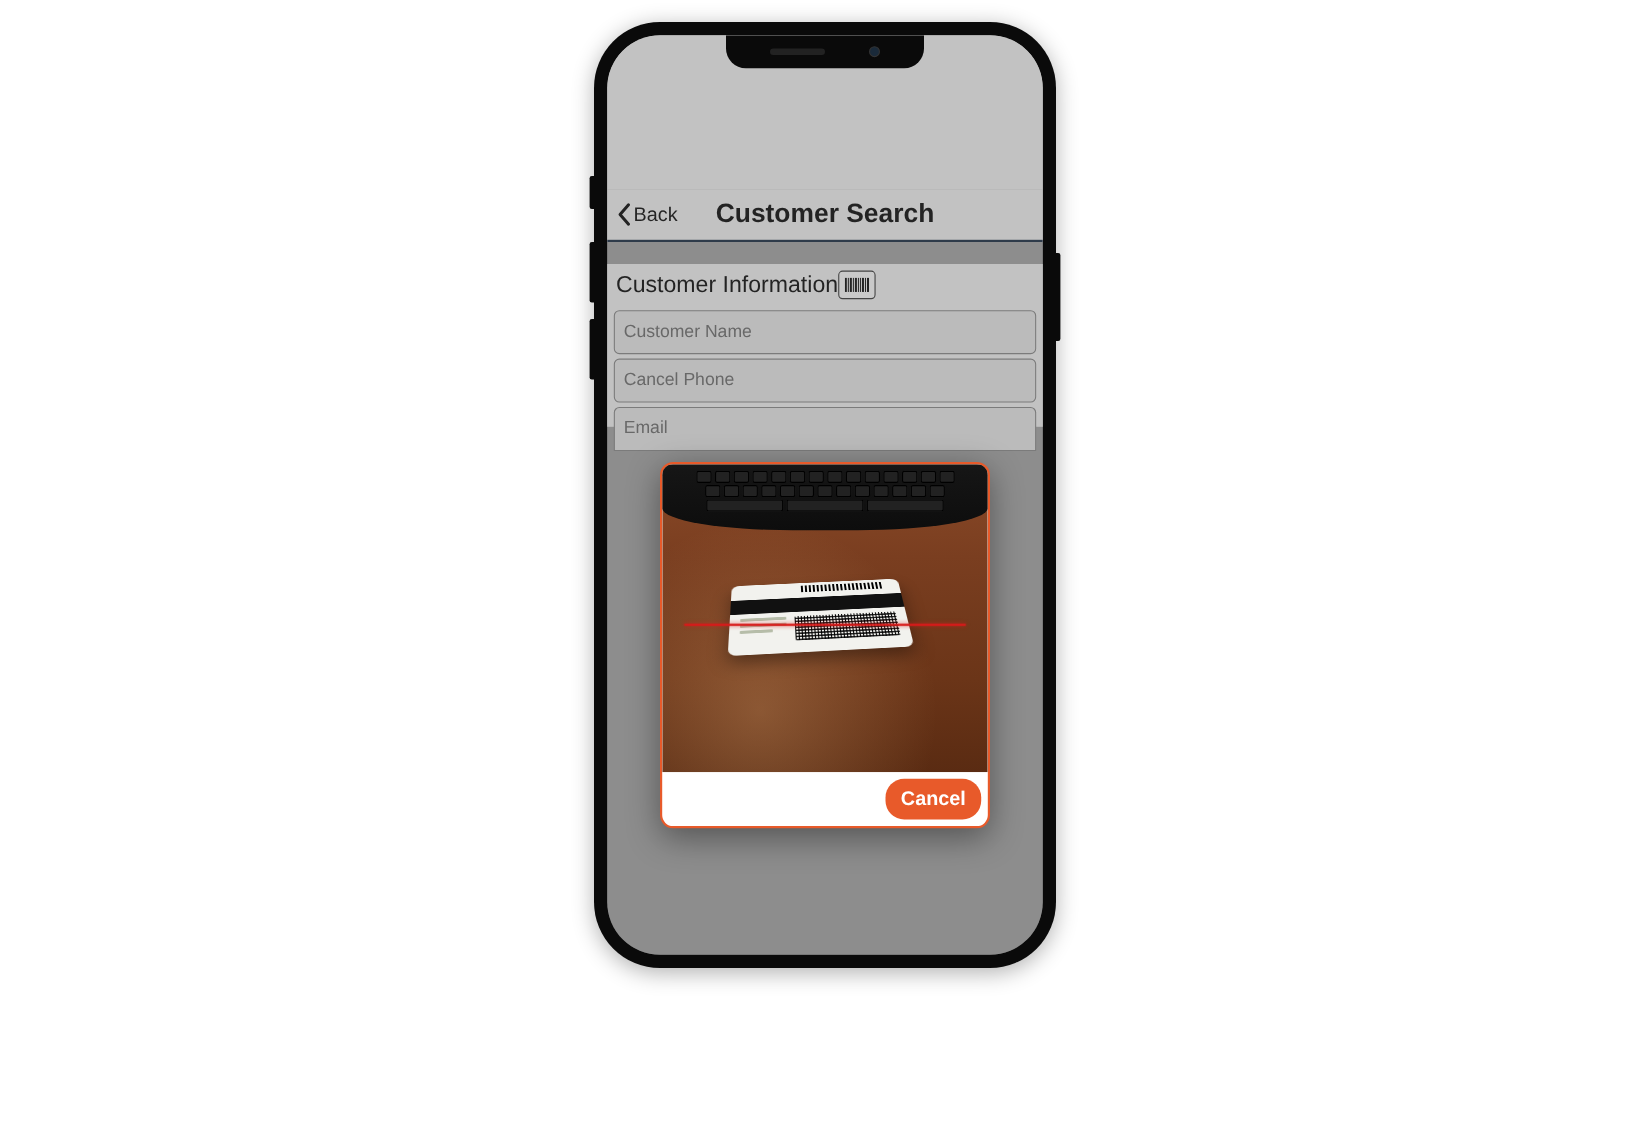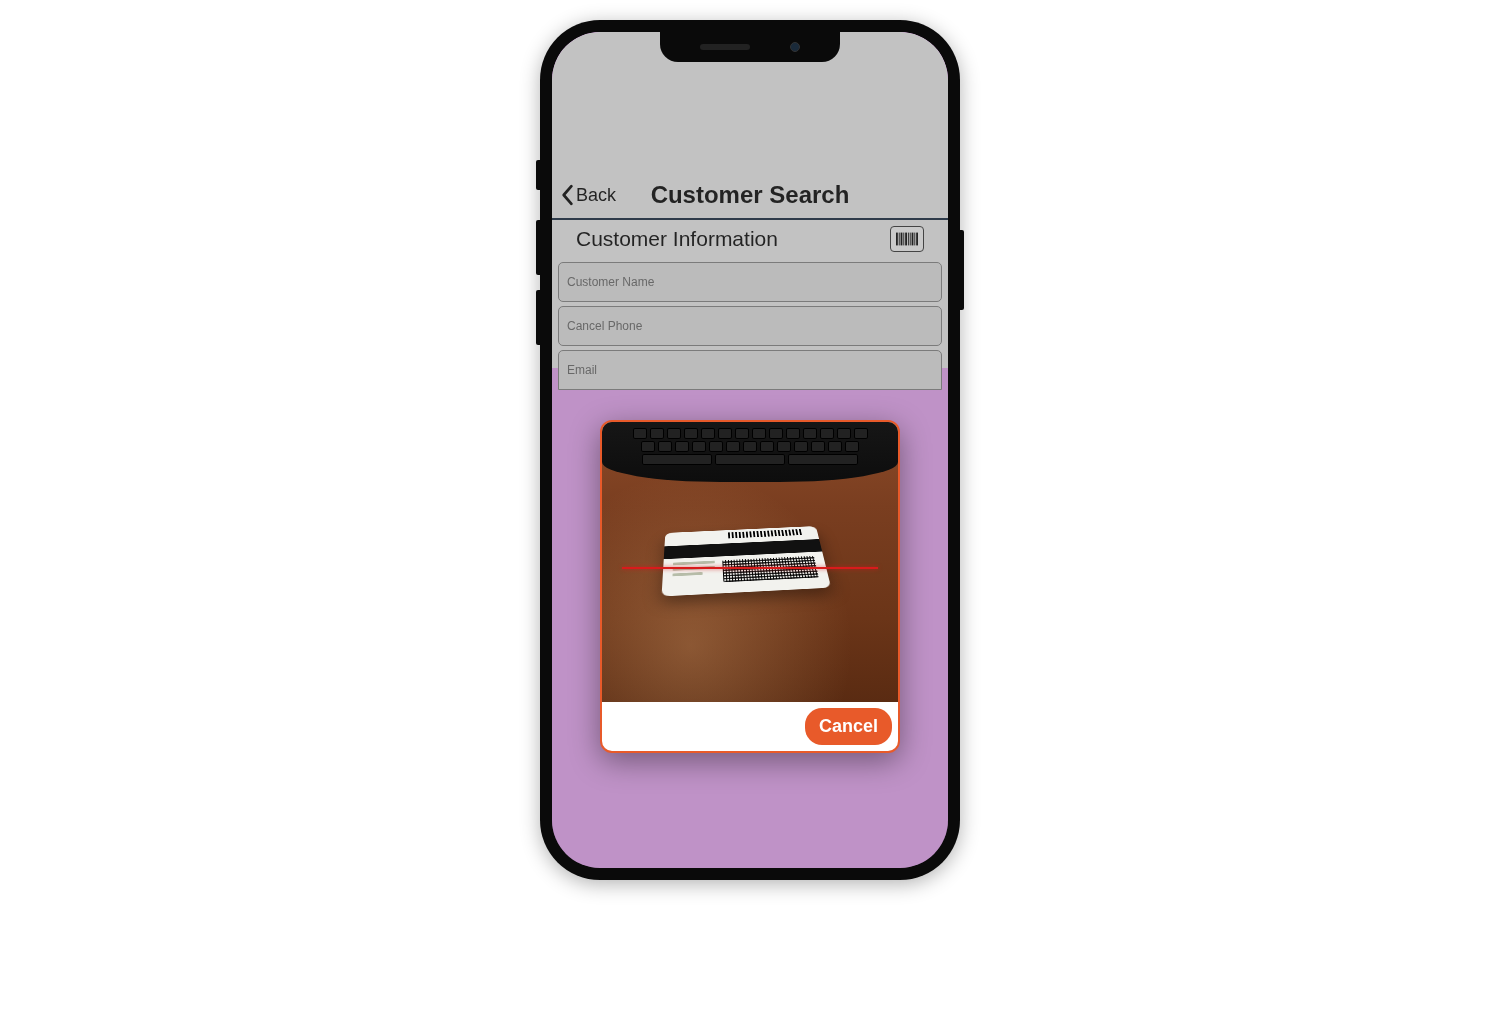--- a/index.html
+++ b/index.html
@@ -34,21 +34,21 @@
       position: absolute; left: -4px; top: 270px; width: 4px; height: 55px;
       background: #0a0a0a; border-radius: 2px 0 0 2px;
     }
     .phone-side-button-right {
       position: absolute; right: -4px; top: 210px; width: 4px; height: 80px;
       background: #0a0a0a; border-radius: 0 2px 2px 0;
     }
     .phone-screen {
       width: 100%;
       height: 100%;
-      background: #f0abfc;
+      background: #a3a3a3;
       border-radius: 48px;
       overflow: hidden;
       position: relative;
     }
     .notch {
       position: absolute;
       top: 0; left: 50%;
       transform: translateX(-50%);
       width: 180px; height: 30px;
       background: #0a0a0a;
@@ -84,43 +84,44 @@
       text-align: center;
       font-weight: 600; font-size: 24px;
       color: #000;
       pointer-events: none;
     }
     .underlying {
       height: 148px;
       background: #f5f5f5;
     }
     .section-row {
-      display: flex; align-items: center; justify-content: space-between;
-      padding: 6px 24px;
+      display: flex; align-items: center; 
+      padding: 6px 8px;
+      margin-top: 20px;
     }
     .section-title {
       font-size: 21px; font-weight: 500; color: #000;
     }
     .barcode-btn {
       width: 34px; height: 26px;
       border: 1.5px solid #333; border-radius: 4px;
       display: flex; align-items: center; justify-content: center;
       background: #fff;
     }
     .barcode-btn svg { width: 22px; height: 14px; }
     .field {
       margin: 4px 6px;
       height: 40px;
       border: 1px solid #888;
       border-radius: 5px;
       background: #eaeaea;
       padding: 0 8px;
       display: flex; align-items: center;
     }
-    .field-ph { color: #6b6b6b; font-size: 12px; }
+    .field-ph { color: #6b6b6b; font-size: 16px; }
     .modal {
       position: absolute;
       left: 50%; transform: translateX(-50%);
       top: 388px;
       width: 300px;
       background: #fff;
       border: 2px solid #e85a2a;
       border-radius: 12px;
       z-index: 100;
       box-shadow: 0 8px 30px rgba(0,0,0,0.4);

